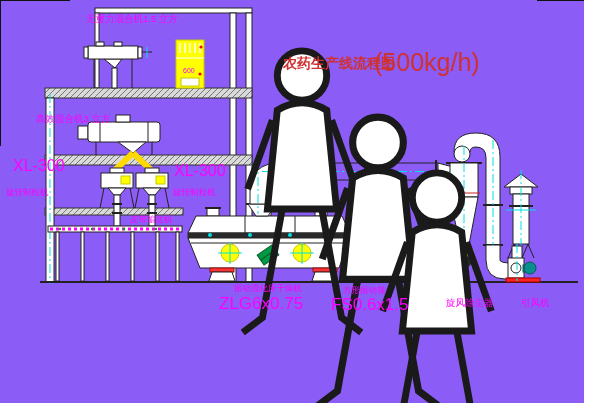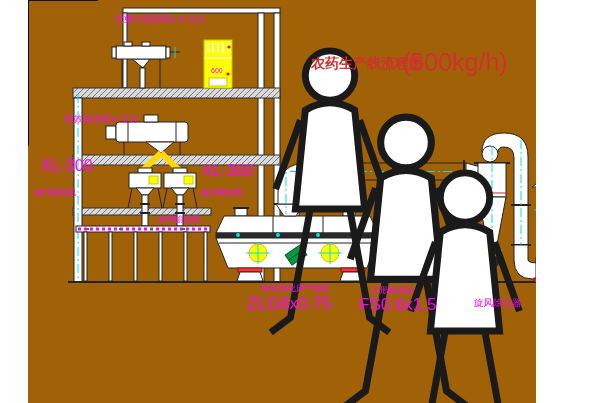--- a/index.html
+++ b/index.html
@@ -1,17 +1,17 @@
 <!DOCTYPE html>
 <html><head>
 <meta charset="utf-8">
 <style>
   html,body{margin:0;padding:0;background:#fff;}
-  #canvas{position:relative;width:508px;height:403px;background:#a16207;overflow:hidden;
-          font-family:"Liberation Sans",sans-serif;margin-left:28px;}
+  #canvas{position:relative;width:584px;height:403px;background:#8b5cf6;overflow:hidden;
+          font-family:"Liberation Sans",sans-serif;}
   svg text{user-select:none;}
   .ln{stroke:#222;fill:none;stroke-width:1;}
   .ln2{stroke:#222;fill:none;stroke-width:2;}
   .shape{stroke:#222;fill:#fff;stroke-width:1;}
   .dark{fill:#2a2a2a;stroke:#2a2a2a;}
   .yellow{fill:#ffff00;stroke:#c8c800;stroke-width:1;}
   .cyan{stroke:#00e0e0;fill:none;stroke-width:1;stroke-dasharray:9 3 2 3;}
   .cyansolid{stroke:#00e0e0;fill:none;stroke-width:1;}
   .hatchfill{fill:url(#hatch);stroke:#333;stroke-width:1;}
   .mag{fill:#ff00ff;font-family:"Liberation Sans",sans-serif;}

